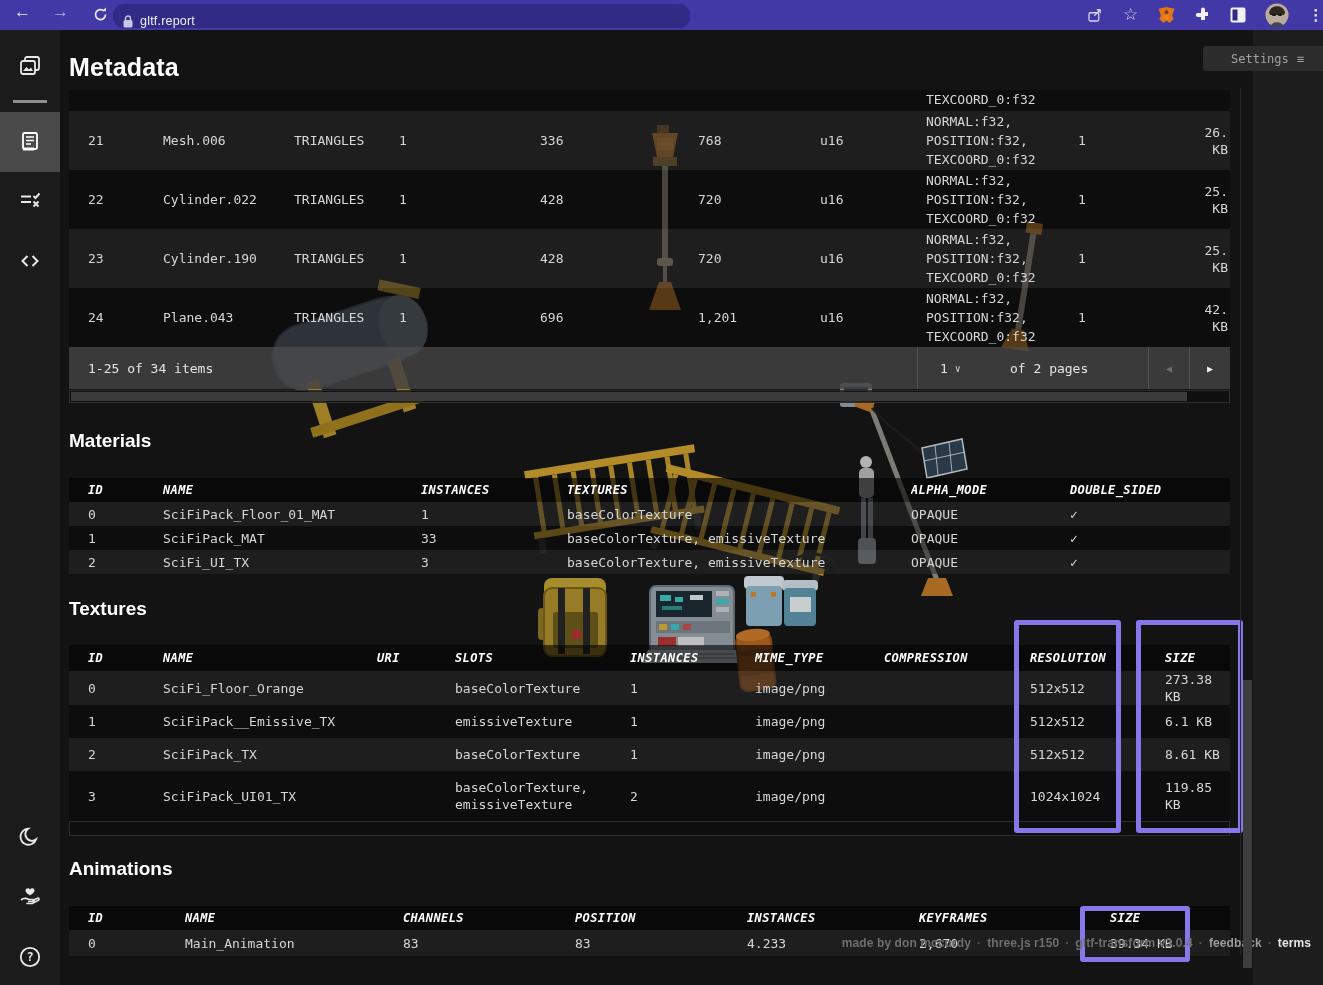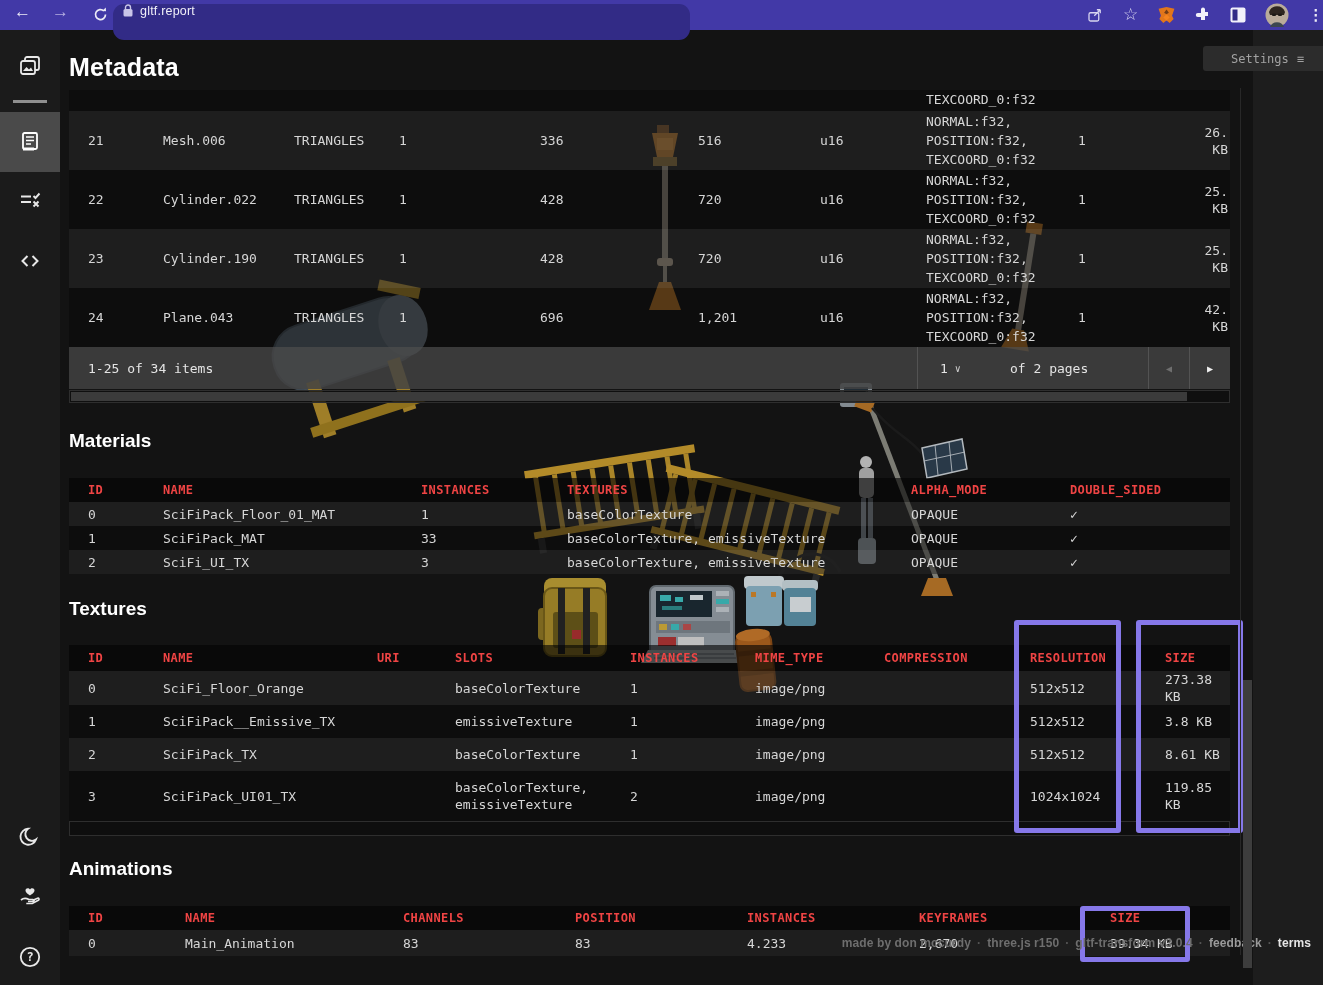--- a/index.html
+++ b/index.html
@@ -2,22 +2,22 @@
 <html><head>
 <meta charset="utf-8">
 <style>
   * { margin:0; padding:0; box-sizing:border-box; }
   html,body { width:1323px; height:985px; overflow:hidden; background:#1d1d1d;
               font-family:"Liberation Sans", sans-serif; }
 
   
   #chrome { position:absolute; left:0; top:0; width:1323px; height:30px; background:#4239a7; z-index:20; }
   #chrome .navic { position:absolute; top:2px; font-size:17px; color:#ecebf7; cursor:pointer; }
-  #url-pill { position:absolute; left:113px; top:4px; width:577px; height:36px; background:#322b86;
-              border-radius:11px; display:flex; align-items:flex-start; padding-left:10px; }
+  #url-pill { position:absolute; left:113px; top:4px; width:577px; height:24px; background:#322b86;
+              border-radius:11px; display:flex; align-items:flex-end; padding-left:10px; }
   #url-text { color:#f0eff8; font-size:12.5px; margin-left:7px; letter-spacing:.2px; }
   .chrome-right { position:absolute; top:0; height:30px; display:flex; align-items:center; }
 
   
   #sidebar { position:absolute; left:0; top:30px; width:60px; height:955px; background:#1b1b1b; z-index:15; }
   .side-ic { position:absolute; left:18px; width:24px; height:24px; cursor:pointer; }
   #side-sel { position:absolute; left:0; top:82px; width:60px; height:60px; background:#4a4a4a; }
   #side-div { position:absolute; left:13px; top:70px; width:34px; height:3px; background:#8f8f8f; }
 
   
@@ -30,21 +30,21 @@
   .section-title { position:absolute; font-size:19px; font-weight:bold; color:#fff; }
 
   #settings-btn { position:absolute; left:1203px; top:46px; width:129px; height:25px; background:#2c2c2c;
         border-radius:3px; color:#a2a2a2; font-family:"DejaVu Sans Mono", monospace; font-size:12px;
         display:flex; align-items:center; justify-content:center; gap:8px; z-index:25; cursor:pointer; }
 
   
   table { position:absolute; border-collapse:collapse; table-layout:fixed; width:1161px; left:9px;
           font-family:"DejaVu Sans Mono", monospace; }
   td,th { padding:0; font-weight:normal; overflow:hidden; }
-  th { text-align:left; font-size:12px; font-weight:bold; color:#ef4444; letter-spacing:.4px; }
+  th { text-align:left; font-size:12px; font-weight:bold; color:#ffffff; letter-spacing:.4px;font-style:italic; }
   td { font-size:13px; color:#d6d6d6; vertical-align:middle; line-height:19px; }
   tr.even { background:rgba(40,40,40,.55); }
   tr.odd  { background:rgba(8,8,8,.5); }
   tr.head { background:rgba(4,4,4,.62); }
   td:first-child, th:first-child { padding-left:19px; }
   #mesh-table tr { height:59px; }
   #mesh-table td.c-size { text-align:right; padding-right:2px; line-height:17px; }
   #mat-table tr { height:24px; }
   #tex-table tr.head { height:26px; }
   #tex-table td { line-height:17px; }
@@ -315,21 +315,21 @@
         <col style="width:111px">
           <col style="width:41px">
         </colgroup>
       <tbody>
           <tr class="even">
             <td class="c-id">21</td>
             <td class="c-name">Mesh.006</td>
             <td class="c-mode">TRIANGLES</td>
             <td class="c-primitives">1</td>
             <td class="c-vertices">336</td>
-            <td class="c-indices">516</td>
+            <td class="c-indices">768</td>
             <td class="c-index_type">u16</td>
             <td class="c-attributes">NORMAL:f32, POSITION:f32, TEXCOORD_0:f32</td>
             <td class="c-instances">1</td>
             <td class="c-size">26. KB</td>
           </tr>
           <tr class="odd">
             <td class="c-id">22</td>
             <td class="c-name">Cylinder.022</td>
             <td class="c-mode">TRIANGLES</td>
             <td class="c-primitives">1</td>
@@ -476,21 +476,21 @@
           </tr>
           <tr class="odd" style="height: 33px;">
             <td class="c-id">1</td>
             <td class="c-name">SciFiPack__Emissive_TX</td>
             <td class="c-uri"></td>
             <td class="c-slots">emissiveTexture</td>
             <td class="c-instances">1</td>
             <td class="c-mime_type">image/png</td>
             <td class="c-compression"></td>
             <td class="c-resolution">512x512</td>
-            <td class="c-size">3.8 KB</td>
+            <td class="c-size">6.1 KB</td>
           </tr>
           <tr class="even" style="height: 33px;">
             <td class="c-id">2</td>
             <td class="c-name">SciFiPack_TX</td>
             <td class="c-uri"></td>
             <td class="c-slots">baseColorTexture</td>
             <td class="c-instances">1</td>
             <td class="c-mime_type">image/png</td>
             <td class="c-compression"></td>
             <td class="c-resolution">512x512</td>

